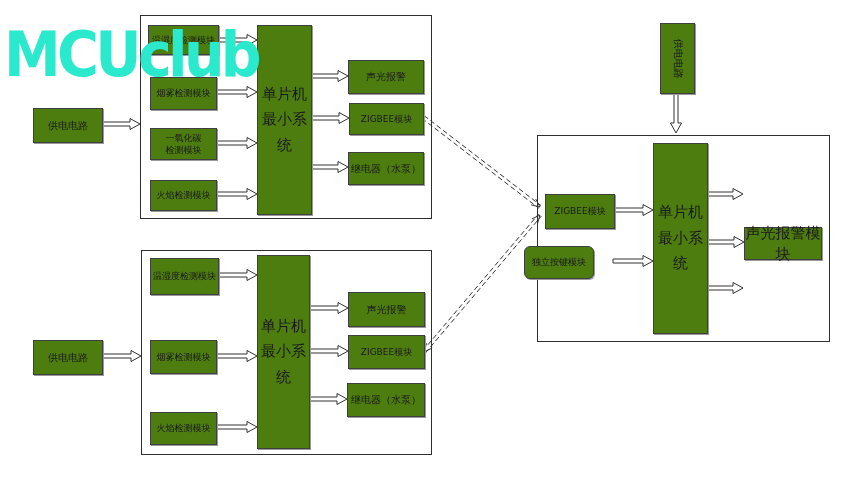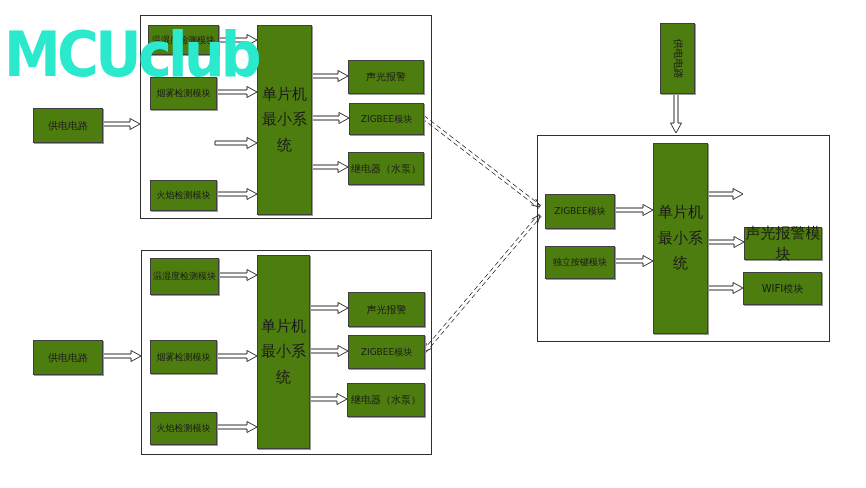--- a/index.html
+++ b/index.html
@@ -62,20 +62,24 @@
   </div>
 
   <div class="grp" style="left:140px;top:15px;width:290px;height:202px;"></div>
 
   <div class="bx" style="left:148px;top:25px;width:69px;height:28px;">
     <span class="lbl f9">温湿度检测模块</span>
   </div>
   <div class="bx" style="left:150px;top:77px;width:65px;height:31px;">
     <span class="lbl f9">烟雾检测模块</span>
   </div>
+  <div class="bx" style="left:150px;top:128px;width:65px;height:30px;">
+    <span class="lbl f9">一氧化碳
+检测模块</span>
+  </div>
   <div class="bx" style="left:150px;top:180px;width:65px;height:29px;">
     <span class="lbl f9">火焰检测模块</span>
   </div>
 
   <div class="bx" style="left:257px;top:25px;width:53px;height:188px;">
     <span class="lbl f11">单片机
 最小系统</span>
   </div>
 
   <div class="bx" style="left:348px;top:60px;width:74px;height:32px;">
@@ -121,31 +125,28 @@
 
   <div class="bx" style="left:660px;top:23px;width:33px;height:69px;">
     <span class="lbl rot90">供电电路</span>
   </div>
 
   <div class="grp" style="left:537px;top:135px;width:291px;height:205px;"></div>
 
   <div class="bx" style="left:545px;top:194px;width:68px;height:33px;">
     <span class="lbl f9">ZIGBEE模块</span>
   </div>
-  <div class="bx" style="left:545px;top:246px;width:68px;height:31px;">
+  <div class="bx" style="left:524px;top:246px;width:68px;height:31px;border-radius:6px;">
     <span class="lbl f9">独立按键模块</span>
   </div>
 
   <div class="bx" style="left:653px;top:143px;width:53px;height:189px;">
     <span class="lbl f11">单片机
 最小系统</span>
   </div>
 
   <div class="bx" style="left:744px;top:227px;width:76px;height:31px;">
     <span class="lbl f95">声光报警模块</span>
   </div>
-  <div class="bx" style="left:743px;top:272px;width:77px;height:31px;">
-    <span class="lbl f10">WIFI模块</span>
-  </div>
 
   <div class="watermark">MCUclub</div>
 
 </div>
 
 </body></html>

